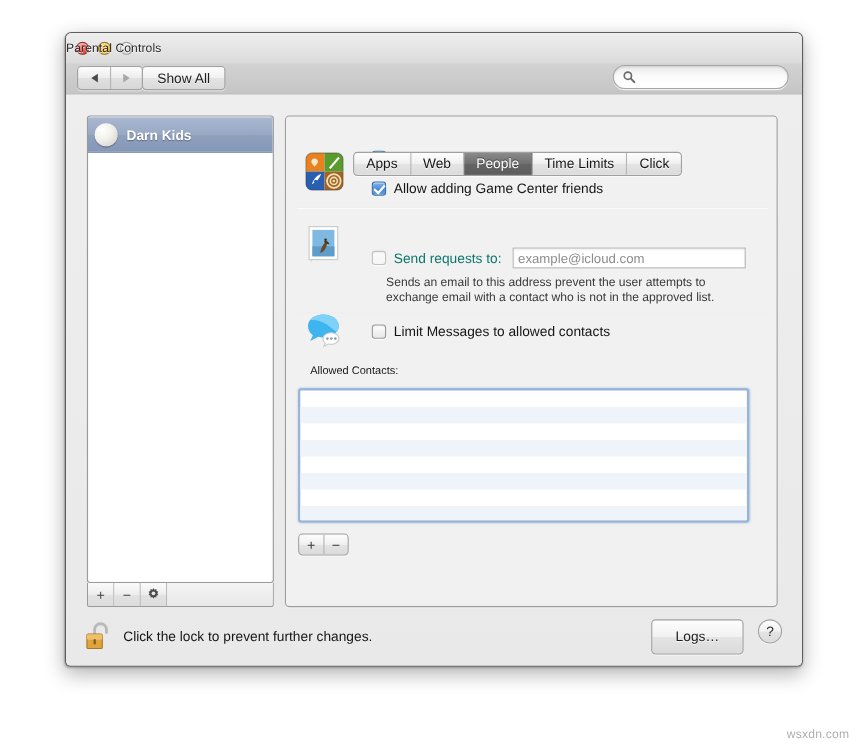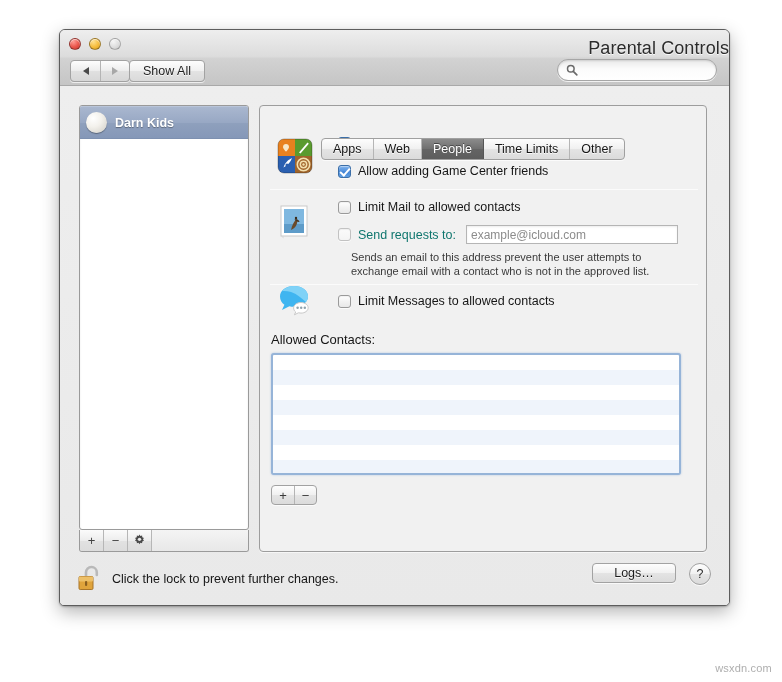--- a/index.html
+++ b/index.html
@@ -43,22 +43,22 @@
     width: 12px; height: 12px; border-radius: 50%;
     border: 1px solid rgba(0,0,0,0.35);
     box-shadow: inset 0 1px 1px rgba(255,255,255,0.7);
   }
   .light.close  { background: radial-gradient(circle at 35% 28%, #ff9a92 0%, #e9544a 55%, #c8372e 100%); }
   .light.min    { background: radial-gradient(circle at 35% 28%, #ffe08a 0%, #f5bc3b 55%, #d69b18 100%); }
   .light.zoom   { background: radial-gradient(circle at 35% 28%, #f5f5f5 0%, #dcdcdc 58%, #c2c2c2 100%); border-color: rgba(0,0,0,0.25); }
 
   .win-title {
     position: absolute; left: 0; right: 0; top: 8px;
-    text-align: right;
-    font-size: 18px; color: #2b2b2b;
+    text-align: left;
+    font-size: 11px; color: #2b2b2b;
     text-shadow: 0 1px 0 rgba(255,255,255,0.85);
     letter-spacing: .1px;
   }
 
   
   .toolbar {
     position: absolute; left: 0; right: 0; top: 27px; height: 29px;
   }
   .navseg {
     position: absolute; left: 10px; top: 3px;
@@ -233,21 +233,21 @@
     box-shadow: inset 0 1px 2px rgba(0,0,0,0.08);
     display: flex; align-items: center;
     padding: 0 4px;
   }
   .emailfield span { font-size: 12px; color: #8c8c8c; }
 
   .helptext {
     font-size: 11px; color: #3a3a3a; line-height: 14px;
   }
 
-  .section-label { font-size: 13px; color: #161616; }
+  .section-label { font-size: 10px; color: #161616; margin-left: 11px; }
 
   .contactlist {
     position: absolute;
     width: 410px; height: 122px;
     border: 2px solid #96b4d8;
     border-radius: 3px;
     background: #ffffff;
     overflow: hidden;
     box-shadow: 0 0 2px rgba(120,160,210,0.6);
   }
@@ -275,21 +275,21 @@
     height: 54px;
   }
   .lock-row {
     position: absolute; left: 17px; top: 12px;
     display: flex; align-items: center;
   }
   .lock-text { margin-left: 9px; font-size: 12.5px; color: #161616; }
 
   .logsbtn {
     position: absolute; right: 53px; top: 11px;
-    width: 84px; height: 20px;
+    width: 84px; height: 32px;
     display: flex; align-items: center; justify-content: center;
     font-size: 12.5px; color: #1d1d1d;
     border: 1px solid #a2a2a2; border-radius: 4px;
     background: linear-gradient(to bottom, #fdfdfd 0%, #f1f1f1 50%, #e4e4e4 51%, #dbdbdb 100%);
     box-shadow: 0 1px 0 rgba(255,255,255,0.7);
     text-shadow: 0 1px 0 rgba(255,255,255,0.8);
   }
   .helpbtn {
     position: absolute; right: 18px; top: 11px;
     width: 22px; height: 22px; border-radius: 50%;
@@ -365,21 +365,21 @@
           </svg>
         </div>
         <div class="sbfill"></div>
       </div>
 
       <div class="tabbar">
         <div class="tab">Apps</div>
         <div class="tab">Web</div>
         <div class="tab active">People</div>
         <div class="tab">Time Limits</div>
-        <div class="tab">Other</div>
+        <div class="tab">Click</div>
       </div>
 
       <div class="panel">
 
         <div class="sect-icon" style="left:14px; top:29px;">
           <svg width="42" height="42" viewBox="0 0 42 42">
             <defs>
               <clipPath id="gcclip">
                   <rect x="4" y="4" width="34" height="34" rx="6"></rect>
                 </clipPath>
@@ -418,24 +418,20 @@
             <rect x="7" y="6" width="26" height="30" fill="#ffffff" stroke="#c9c9c9" stroke-width="1"></rect>
             <rect x="10" y="9" width="20" height="24" fill="#7fb8e0"></rect>
             <rect x="10" y="24" width="20" height="9" fill="#5e9cc9"></rect>
             <path d="M17 30c1-5 3-9 6-11 1 4-1 9-6 11z" fill="#6b4a2a"></path>
             <path d="M20.5 19.5c2.5-1 4.5 0.5 5 2.5-2 0.2-4-0.8-5-2.5z" fill="#4a3420"></path>
             <circle cx="22" cy="18" r="1.2" fill="#3a2a18"></circle>
             <path d="M7 36 L9.5 36 L9.5 38.5 Z" fill="#d8d8d8"></path>
           </svg>
         </div>
 
-        <div class="cb-row" style="position:absolute; left:78px; top:94px;">
-          <span class="cb"></span>
-          <span class="cb-label">Limit Mail to allowed contacts</span>
-        </div>
 
         <div class="cb-row" style="position:absolute; left:78px; top:119px;">
           <span class="cb disabled"></span>
           <span class="cb-label dim">Send requests to:</span>
           <span class="emailfield" style="margin-left:10px;">
             <span>example@icloud.com</span>
           </span>
         </div>
 
         <div class="helptext" style="position:absolute; left:91px; top:144px; width:345px;">

